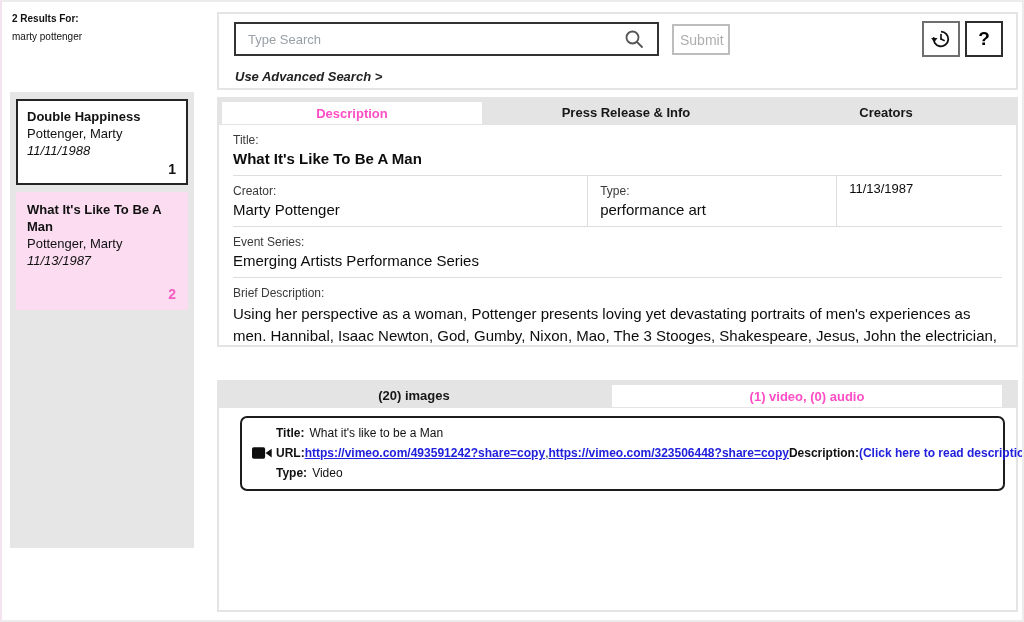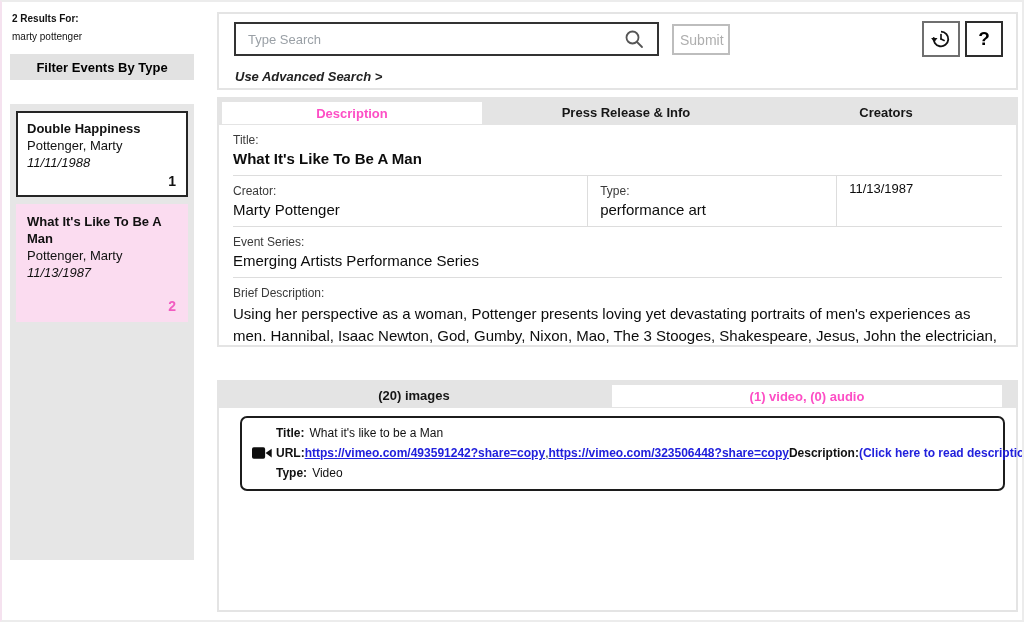--- a/index.html
+++ b/index.html
@@ -9,21 +9,21 @@
           border:2px solid #ececec; border-left-color:#f5e2ef; overflow:hidden; }
 
   
   .results-for { position:absolute; left:10px; top:8px; font-size:10px; line-height:18px; }
   .results-for .count { font-weight:bold; }
   .filter-btn { position:absolute; left:8px; top:52px; width:184px; height:26px;
                 background:#e2e2e2; border:none; font-weight:bold; font-size:13px;
                 display:flex; align-items:center; justify-content:center; cursor:pointer;
                 font-family:inherit; }
   .results-panel { position:absolute; left:8px; top:90px; width:184px; height:456px;
-                   background:#e6e6e6; padding:7px 6px;margin-top:12px; }
+                   background:#e6e6e6; padding:7px 6px; }
   .result-card { position:relative; background:#fff; border:2px solid #252525;
                  padding:7px 9px; margin-bottom:7px; cursor:pointer; }
   .result-card.selected { background:#fbdcf0; border-color:#fbdcf0; }
   .rc-title { font-weight:bold; font-size:13px; line-height:17px; }
   .rc-creator { font-size:13px; line-height:17px; }
   .rc-date { font-size:13px; font-style:italic; line-height:17px; }
   .rc-num { position:absolute; right:10px; bottom:6px; font-weight:bold; font-size:14px; }
   .result-card.selected .rc-num { color:#f25cc1; }
   .card-1 { height:86px; }
   .card-2 { height:118px; }
@@ -90,21 +90,20 @@
 </head>
 <body>
 
 <div class="page">
 
   <div class="results-for">
     <div class="count">2 Results For:</div>
     <div>marty pottenger</div>
   </div>
 
-  <button class="filter-btn">Filter Events By Type</button>
 
   <div class="results-panel">
 
     <div class="result-card card-1">
       <div class="rc-title">Double Happiness</div>
       <div class="rc-creator">Pottenger, Marty</div>
       <div class="rc-date">11/11/1988</div>
       <div class="rc-num">1</div>
     </div>
 

